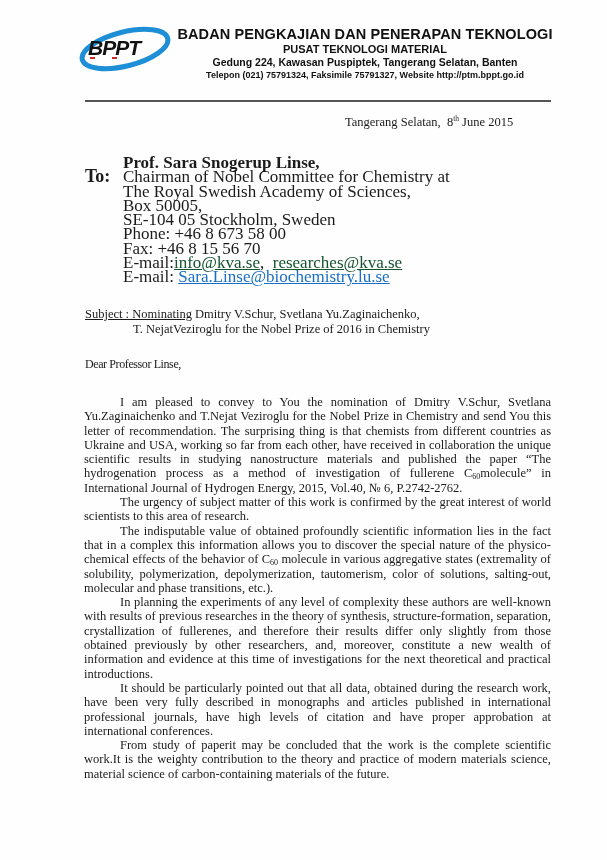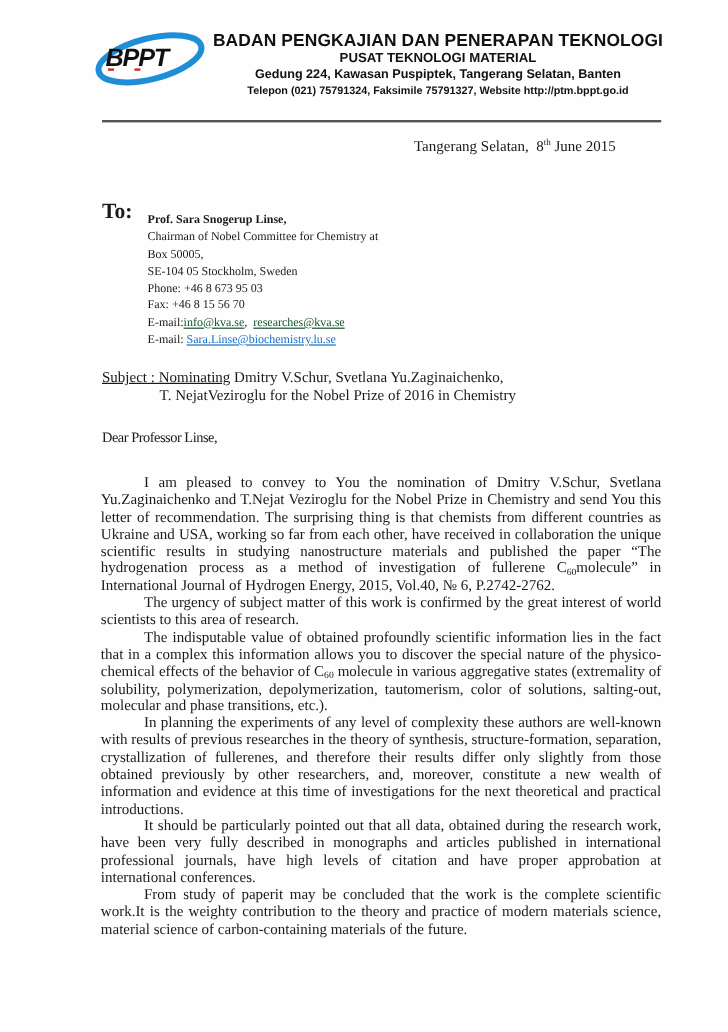--- a/index.html
+++ b/index.html
@@ -12,21 +12,21 @@
     .org { position: absolute; left: 175px; top: 26px; width: 380px; text-align: center; font-family: Liberation Sans, sans-serif; font-weight: bold; color: #111; }
     .org .name { font-size: 14.5px; letter-spacing: 0.1px; line-height: 17px; }
     .org .unit { font-size: 11px; line-height: 13px; }
     .org .addr { font-size: 10.5px; line-height: 13px; }
     .org .contact { font-size: 9px; line-height: 12px; }
     .rule { position: absolute; left: 85px; top: 100px; width: 466px; height: 1.5px; background: #555; }
     .date { position: absolute; left: 345px; top: 114px; font-size: 12.5px; }
     .date sup { font-size: 7.5px; }
 
     .to-label { position: absolute; left: 85px; top: 166px; font-size: 18px; font-weight: bold; }
-    .addr-block { position: absolute; left: 123px; top: 177px; font-size: 10px; line-height: 14.3px; }
+    .addr-block { position: absolute; left: 123px; top: 156px; font-size: 17px; line-height: 14.3px; }
     .addr-block .bold { font-weight: bold; }
     .link { color: #1a6fc4; text-decoration: underline; margin-top: 28px; }
     .ul { text-decoration: underline; color: #14532d; }
 
     .subject { position: absolute; left: 85px; top: 307px; font-size: 12.5px; line-height: 14.5px; }
     .subject .line2 { padding-left: 48px; }
 
     .salutation { position: absolute; left: 85px; top: 357px; font-size: 12px; letter-spacing: -0.4px; }
 
     .body-text { position: absolute; left: 84px; top: 395px; width: 467px; font-size: 12.5px; line-height: 14.3px; text-align: justify; }
@@ -55,23 +55,24 @@
 <div class="date">
   <span>Tangerang Selatan,</span>&nbsp;
   <span>8</span><sup>th</sup>
   <span>June  2015</span>
 </div>
 
 <div class="to-label">To:</div>
 <div class="addr-block">
   <div class="bold">Prof. Sara Snogerup Linse,</div>
   <div>Chairman of Nobel Committee for Chemistry at</div>
+  <div>The Royal Swedish Academy of Sciences,</div>
   <div>Box 50005,</div>
   <div>SE-104 05 Stockholm, Sweden</div>
-  <div>Phone: +46 8 673 95 03</div>
+  <div>Phone: +46 8 673 58 00</div>
   <div>Fax: +46 8 15 56 70</div>
   <div>
     <span>E-mail:</span><span class="ul">info@kva.se</span><span style="white-space:pre">,  </span><span class="ul">researches@kva.se</span>
   </div>
   <div>
     <span style="white-space:pre">E-mail: </span><span class="link">Sara.Linse@biochemistry.lu.se</span>
   </div>
 </div>
 
 <div class="subject">

